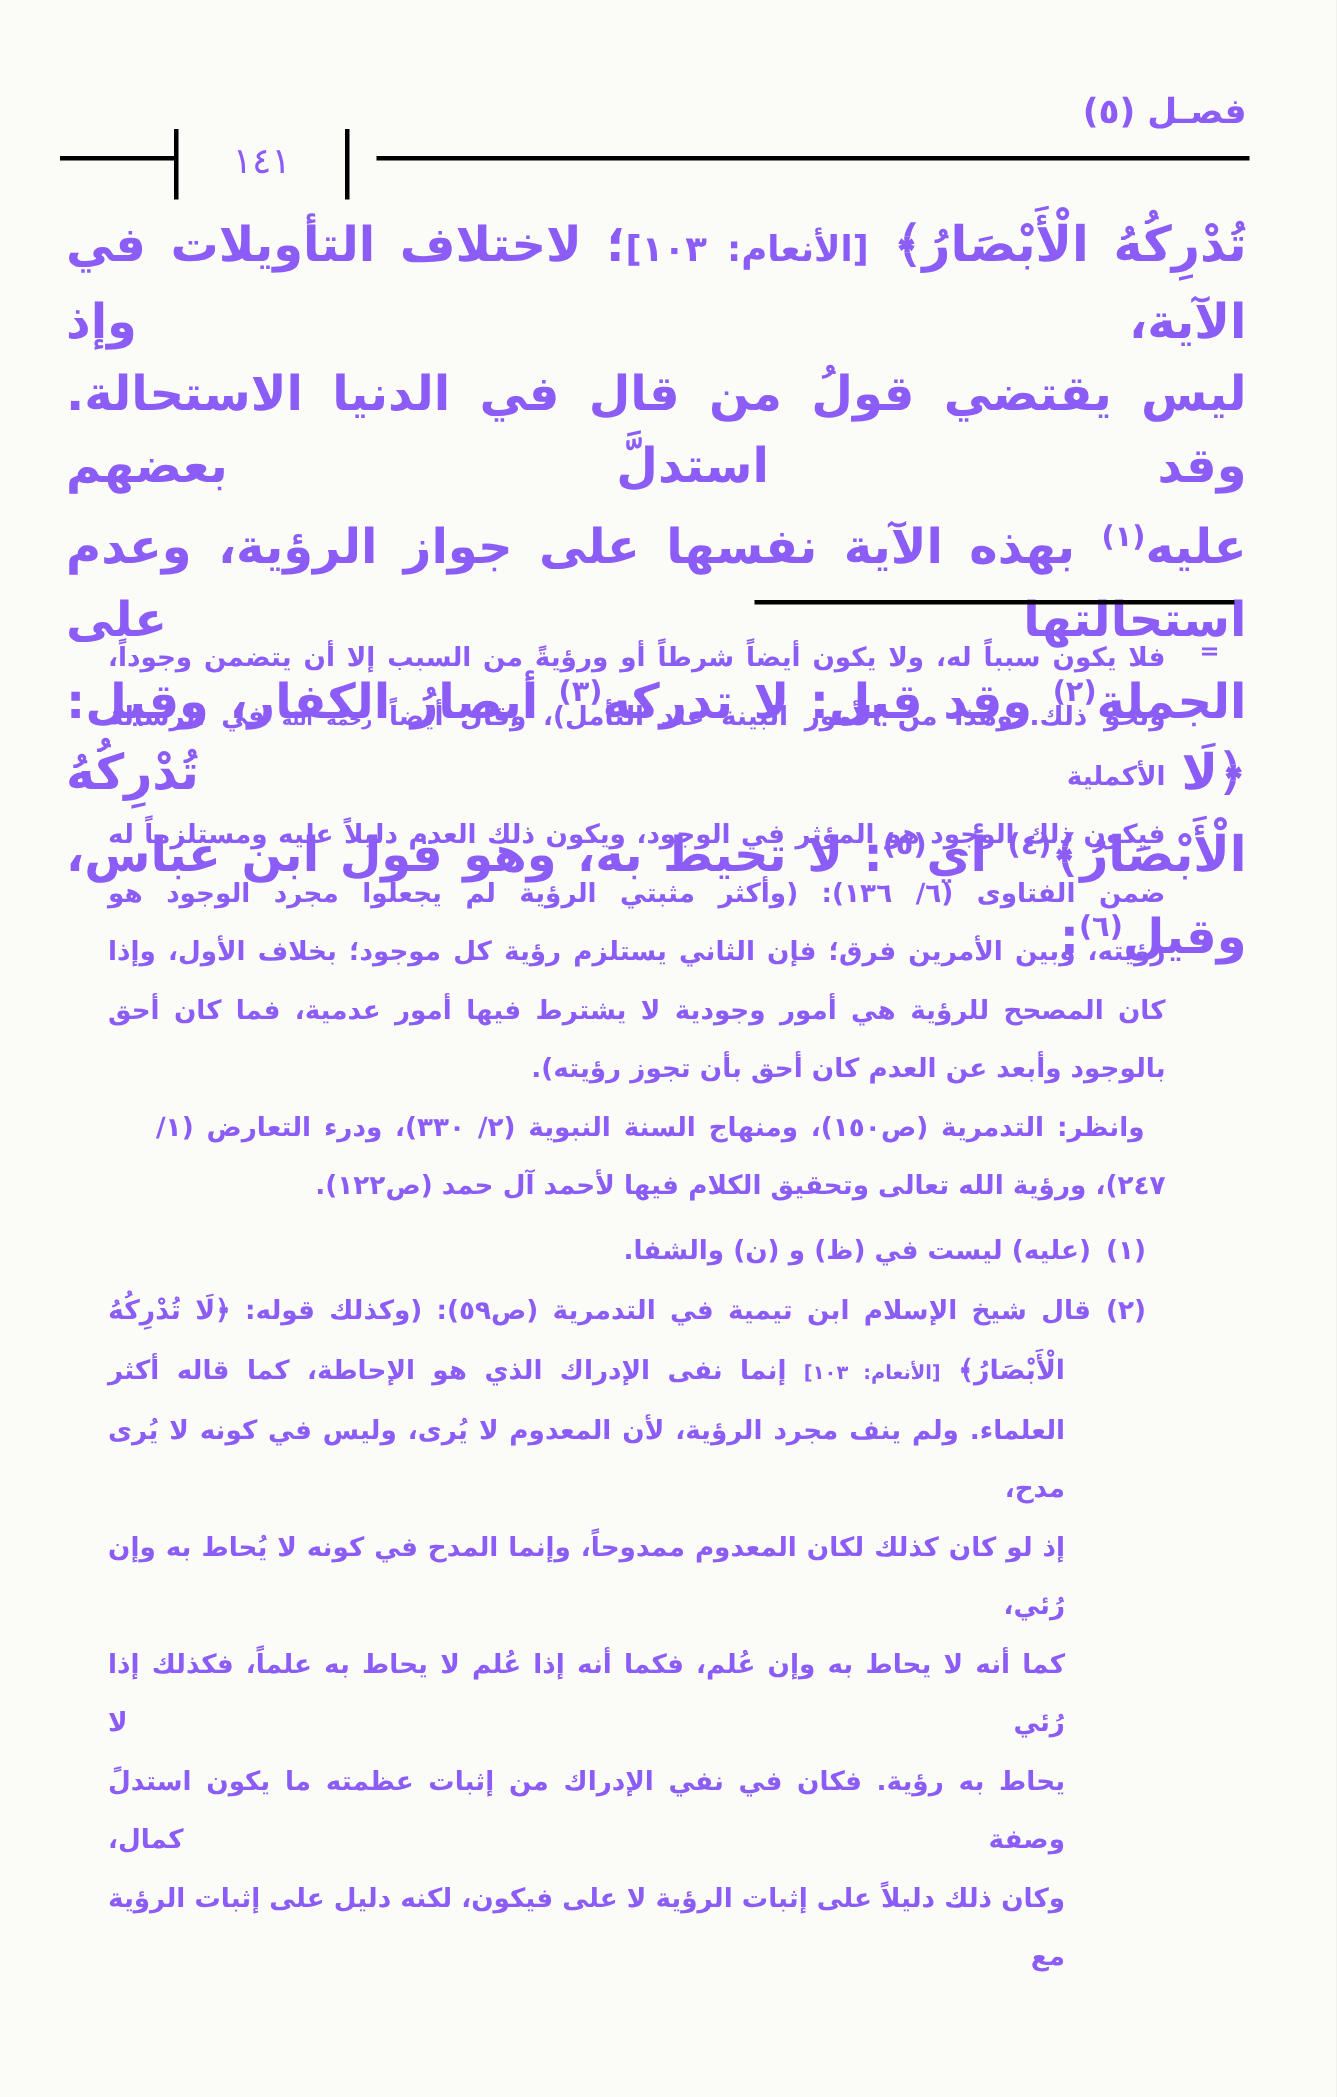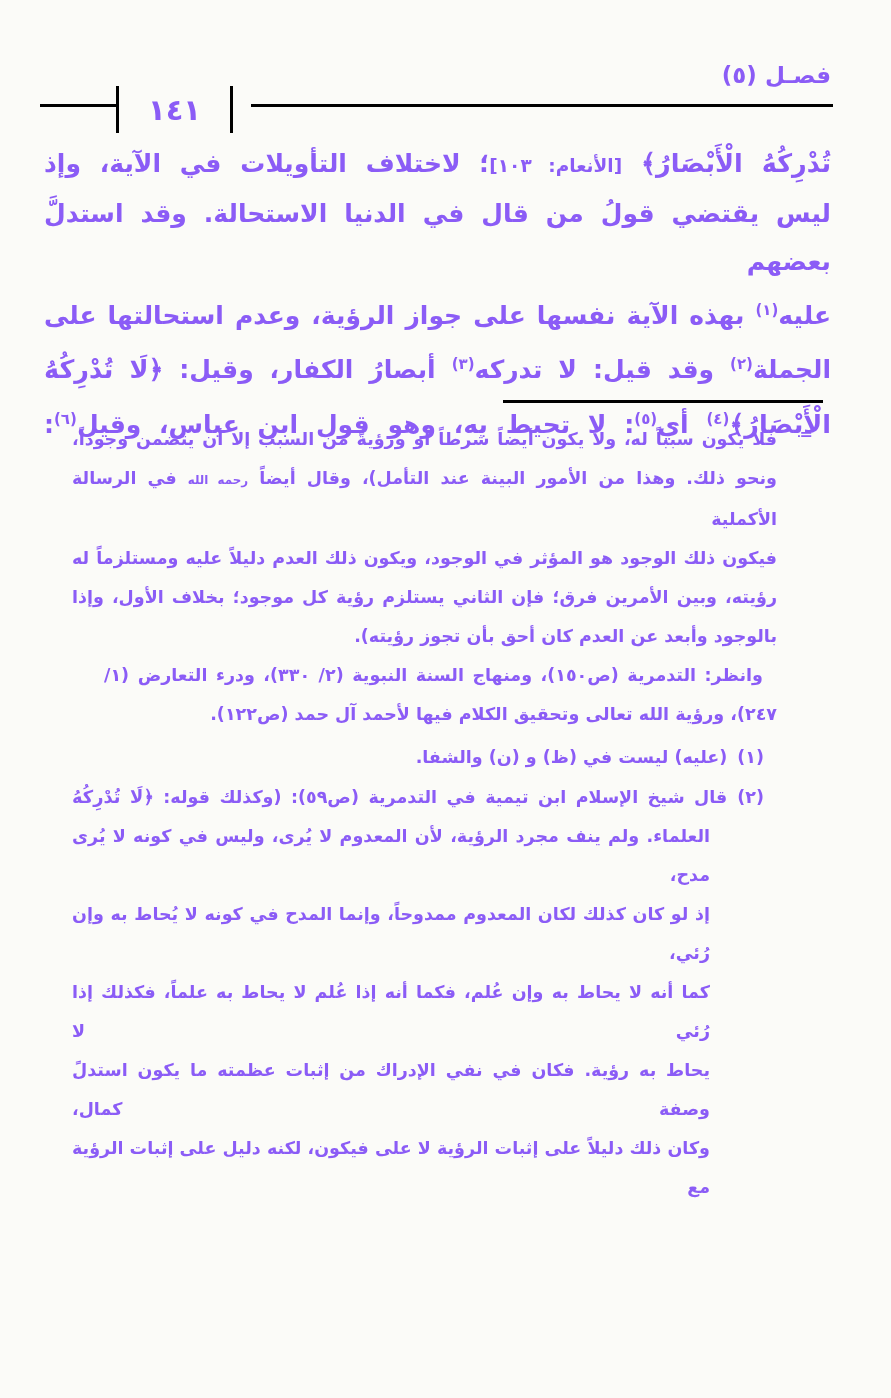--- a/index.html
+++ b/index.html
@@ -18,26 +18,26 @@
   .chapter{
     position:absolute;top:62px;right:60px;
     font-size:23px;font-weight:bold;
   }
   .rule-main{position:absolute;top:104px;right:58px;width:582px;height:3px;background:#000;}
   .rule-left{position:absolute;top:104px;left:56px;width:78px;height:3px;background:#000;}
   .bar-left{position:absolute;top:86px;left:132px;width:3px;height:47px;background:#000;}
   .bar-right{position:absolute;top:86px;left:246px;width:3px;height:47px;background:#000;}
   .page-num{
     position:absolute;top:93px;left:135px;width:111px;
-    text-align:center;font-size:29px;font-weight:bold;
+    text-align:center;font-size:24px;font-weight:normal;
   }
   
   .main-text{
     position:absolute;top:139px;right:60px;left:60px;
-    font-size:25px;font-weight:bold;
+    font-size:32px;font-weight:bold;
   }
   .main-text .line{line-height:48px;}
   .line{text-align:justify;text-align-last:right;}
   .line.j{text-align-last:justify;}
   .sup{font-size:0.60em;vertical-align:super;}
   .cite{font-size:0.74em;}
   .quran{font-size:1.02em;font-weight:bold;}
   .honorific{font-size:0.68em;}
   
   .fn-divider{position:absolute;top:400px;right:68px;width:320px;height:3px;background:#000;}
@@ -75,31 +75,34 @@
     </div>
 
   <div class="fn-divider"></div>
   <div class="eq-marker">=</div>
 
   <div class="fn-area">
     <div class="fn-cont">
         <div class="line j"><span>فلا يكون سبباً له، ولا يكون أيضاً شرطاً أو ورؤيةً من السبب إلا أن يتضمن وجوداً،</span></div>
         <div class="line j"><span>ونحو ذلك. وهذا من الأمور البينة عند التأمل)، وقال أيضاً </span><span class="honorific">رحمه الله</span><span> في الرسالة الأكملية</span></div>
         <div class="line j"><span>فيكون ذلك الوجود هو المؤثر في الوجود، ويكون ذلك العدم دليلاً عليه ومستلزماً له</span></div>
+        <div class="line j"><span>ضمن الفتاوى (٦/ ١٣٦): (وأكثر مثبتي الرؤية لم يجعلوا مجرد الوجود هو</span></div>
         <div class="line j"><span>رؤيته، وبين الأمرين فرق؛ فإن الثاني يستلزم رؤية كل موجود؛ بخلاف الأول، وإذا</span></div>
+        <div class="line j"><span>كان المصحح للرؤية هي أمور وجودية لا يشترط فيها أمور عدمية، فما كان أحق</span></div>
         <div class="line"><span>بالوجود وأبعد عن العدم كان أحق بأن تجوز رؤيته).</span></div>
         <div class="line j indent"><span>وانظر: التدمرية (ص١٥٠)، ومنهاج السنة النبوية (٢/ ٣٣٠)، ودرء التعارض (١/</span></div>
         <div class="line"><span>٢٤٧)، ورؤية الله تعالى وتحقيق الكلام فيها لأحمد آل حمد (ص١٢٢).</span></div>
       </div>
     <div class="fn-list">
         <div class="fn-item">
           <div class="line"><span class="fn-num">(١)</span><span>(عليه) ليست في (ظ) و (ن) والشفا.</span></div>
         </div>
         <div class="fn-item">
           <div class="line j"><span class="fn-num">(٢)</span><span>قال شيخ الإسلام ابن تيمية في التدمرية (ص٥٩): (وكذلك قوله: </span><span class="quran">﴿لَا تُدْرِكُهُ</span></div>
+          <div class="line j cont"><span class="quran">الْأَبْصَارُ﴾ </span><span class="cite">[الأنعام: ١٠٣]</span><span> إنما نفى الإدراك الذي هو الإحاطة، كما قاله أكثر</span></div>
           <div class="line j cont"><span>العلماء. ولم ينف مجرد الرؤية، لأن المعدوم لا يُرى، وليس في كونه لا يُرى مدح،</span></div>
           <div class="line j cont"><span>إذ لو كان كذلك لكان المعدوم ممدوحاً، وإنما المدح في كونه لا يُحاط به وإن رُئي،</span></div>
           <div class="line j cont"><span>كما أنه لا يحاط به وإن عُلم، فكما أنه إذا عُلم لا يحاط به علماً، فكذلك إذا رُئي لا</span></div>
           <div class="line j cont"><span>يحاط به رؤية. فكان في نفي الإدراك من إثبات عظمته ما يكون استدلً وصفة كمال،</span></div>
           <div class="line j cont"><span>وكان ذلك دليلاً على إثبات الرؤية لا على فيكون، لكنه دليل على إثبات الرؤية مع</span></div>
         </div>
       </div>
   </div>
 
 </div>

